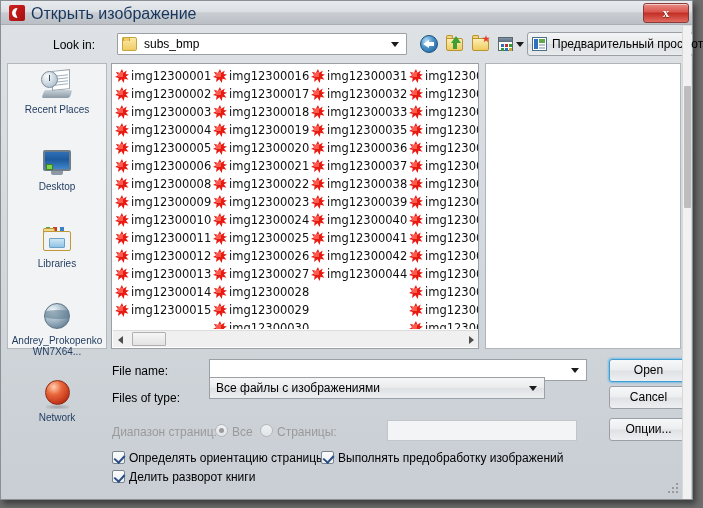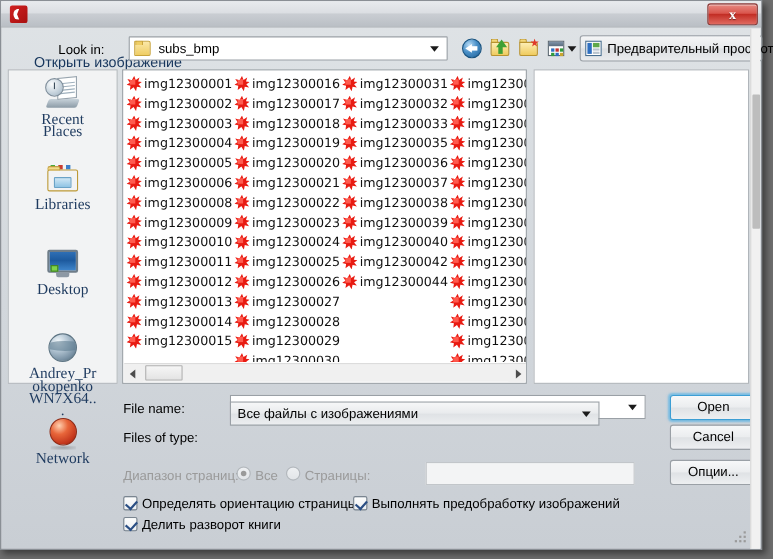--- a/index.html
+++ b/index.html
@@ -38,23 +38,22 @@
   #app-icon::after {
     content: "";
     position: absolute; left: 3px; top: 3px;
     width: 10px; height: 10px;
     border-radius: 50%;
     background: #fff;
     clip-path: polygon(0 0, 55% 0, 35% 50%, 55% 100%, 0 100%);
   }
   #title-text {
     position: absolute; left: 30px; top: 4px;
-    font-size: 13px; color: #17365d;
+    font-size: 16px; color: #17365d;
     white-space: nowrap;
-    margin-top: 44px;
   }
   #close-btn {
     position: absolute; right: 3px; top: 2px;
     width: 46px; height: 20px;
     border: 1px solid #8a3a38;
     border-radius: 3px;
     background: linear-gradient(to bottom, #e78b84 0%, #d9554c 45%, #c22d24 50%, #e06a60 100%);
     box-shadow: inset 0 1px 0 rgba(255,255,255,0.55);
     cursor: pointer;
   }
@@ -222,25 +221,24 @@
     width: 98px; height: 71px;
     text-align: center;
     cursor: pointer;
   }
   .place .ico {
     position: relative;
     margin: 6px auto 2px auto;
     width: 32px; height: 32px;
   }
   .place .nm {
-    font-size: 14px; color: #1e3a5f;
+    font-size: 10px; color: #1e3a5f;
     line-height: 11px;
-    padding: 0 18px;
+    padding: 0 2px;
     word-wrap: break-word;
-    font-family: Liberation Serif, serif;
   }
 
   
   .ico-recent .clk {
     position: absolute; left: 0; top: 1px;
     width: 17px; height: 17px; border-radius: 50%;
     background: radial-gradient(circle at 35% 30%, #fbfdfe, #b9c8d4 70%, #8a9aa8);
     border: 1px solid #7e8d9a;
   }
   .ico-recent .clk::after {
@@ -432,21 +430,21 @@
   #fname-combo {
     position: absolute; left: 208px; top: 358px;
     width: 378px; height: 22px;
     background: #ffffff;
     border: 1px solid #9aa0a6;
   }
   #fname-arrow { right: 7px; top: 8px; }
 
   #ftype-label { left: 111px; top: 390px; }
   #ftype-combo {
-    position: absolute; left: 208px; top: 364px;
+    position: absolute; left: 208px; top: 376px;
     width: 336px; height: 22px;
     background: linear-gradient(to bottom, #f6f7f8 0%, #e9ebed 48%, #dfe2e5 52%, #eceef0 100%);
     border: 1px solid #9aa0a6;
   }
   #ftype-text {
     position: absolute; left: 6px; top: 3px;
     font-size: 12px; color: #000;
   }
   #ftype-arrow { right: 7px; top: 8px; }
 
@@ -616,40 +614,40 @@
               <i style="top:7px"></i>
               <i style="top:10px"></i>
               <i style="top:13px"></i>
           </div>
           <div class="clk"></div>
         </div>
         <div class="nm">Recent Places</div>
       </div>
 
       <div class="place">
+        <div class="ico ico-desktop">
+          <div class="mon"></div>
+          <div class="stand"></div>
+        </div>
+        <div class="nm">Desktop</div>
+      </div>
+
+      <div class="place">
         <div class="ico ico-lib">
           <div class="bk b1"></div>
           <div class="bk b2"></div>
           <div class="bk b3"></div>
           <div class="ftab"></div>
           <div class="fb"></div>
           <div class="shelf"></div>
         </div>
         <div class="nm">Libraries</div>
       </div>
 
       <div class="place">
-        <div class="ico ico-desktop">
-          <div class="mon"></div>
-          <div class="stand"></div>
-        </div>
-        <div class="nm">Desktop</div>
-      </div>
-
-      <div class="place">
         <div class="ico ico-globe">
           <div class="sph"></div>
         </div>
         <div class="nm">Andrey_Prokopenko WN7X64...</div>
       </div>
 
       <div class="place">
         <div class="ico ico-net">
           <div class="sph"></div>
           <div class="shad"></div>
@@ -811,20 +809,24 @@
             <div class="ic"></div>
             <div class="nm">img12300038</div>
           </div>
           <div class="fitem">
             <div class="ic"></div>
             <div class="nm">img12300039</div>
           </div>
           <div class="fitem">
             <div class="ic"></div>
             <div class="nm">img12300040</div>
+          </div>
+          <div class="fitem">
+            <div class="ic"></div>
+            <div class="nm">img12300041</div>
           </div>
           <div class="fitem">
             <div class="ic"></div>
             <div class="nm">img12300042</div>
           </div>
           <div class="fitem">
             <div class="ic"></div>
             <div class="nm">img12300044</div>
           </div>
         </div>

